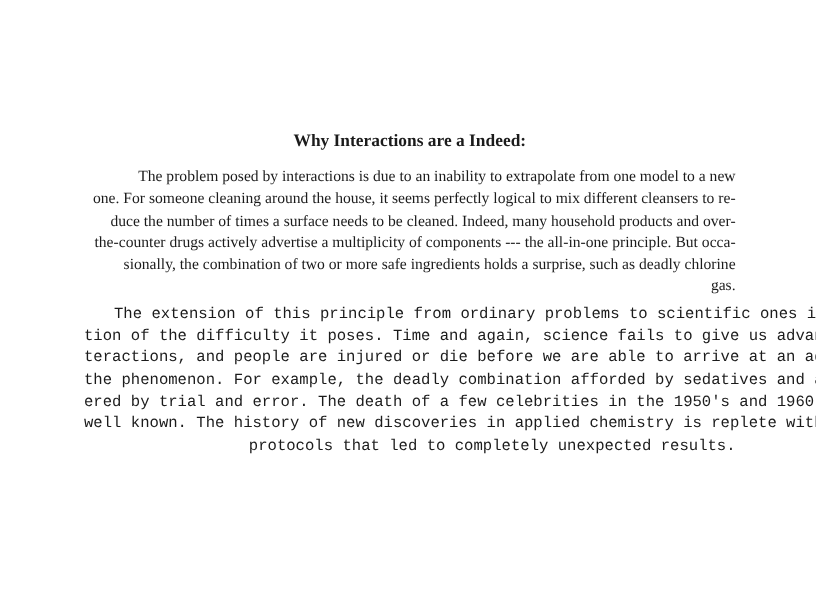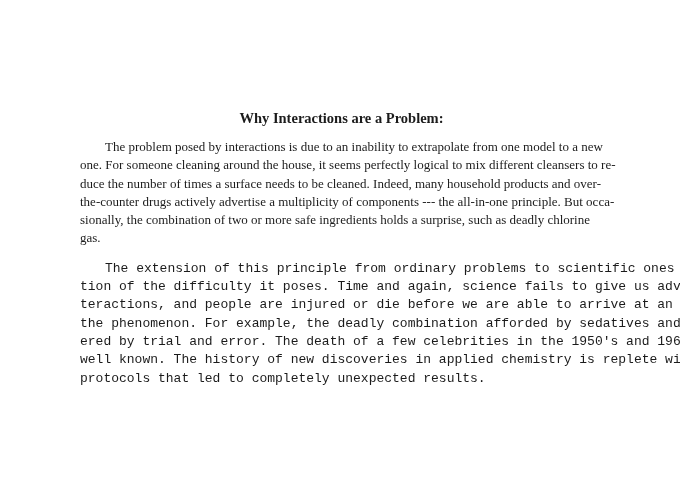--- a/index.html
+++ b/index.html
@@ -21,41 +21,41 @@
   }
   .section-title {
     margin: 0;
     font-size: 14.5px;
     font-weight: bold;
     line-height: 21px;
     text-align: center;
     white-space: pre;
   }
   .para {
-    margin: 12px;
+    margin: 2px;
     font-size: 13px;
     line-height: 18.3px;
     white-space: pre;          
     text-indent: 25px;         
-    text-align: left;
+    text-align: right;
   }
   .para.first {
     margin-top: 9px;
   }
   .para + .para {
     margin-top: 5px;
     font-family: Liberation Mono, monospace;
   }
 </style>
 </head>
 <body>
 
 <div class="page">
   <div class="content">
-    <h1 class="section-title">Why Interactions are a Problem:</h1>
+    <h1 class="section-title">Why Interactions are a Indeed:</h1>
     <p class="para first">The problem posed by interactions is due to an inability to extrapolate from one model to a new
 one. For someone cleaning around the house, it seems perfectly logical to mix different cleansers to re-
 duce the number of times a surface needs to be cleaned. Indeed, many household products and over-
 the-counter drugs actively advertise a multiplicity of components --- the all-in-one principle. But occa-
 sionally, the combination of two or more safe ingredients holds a surprise, such as deadly chlorine
 gas.</p>
     <p class="para">The extension of this principle from ordinary problems to scientific ones is simple, as is a realiza-
 tion of the difficulty it poses. Time and again, science fails to give us advance warning of dangerous in-
 teractions, and people are injured or die before we are able to arrive at an adequate model to explain
 the phenomenon. For example, the deadly combination afforded by sedatives and alcohol was discov-

